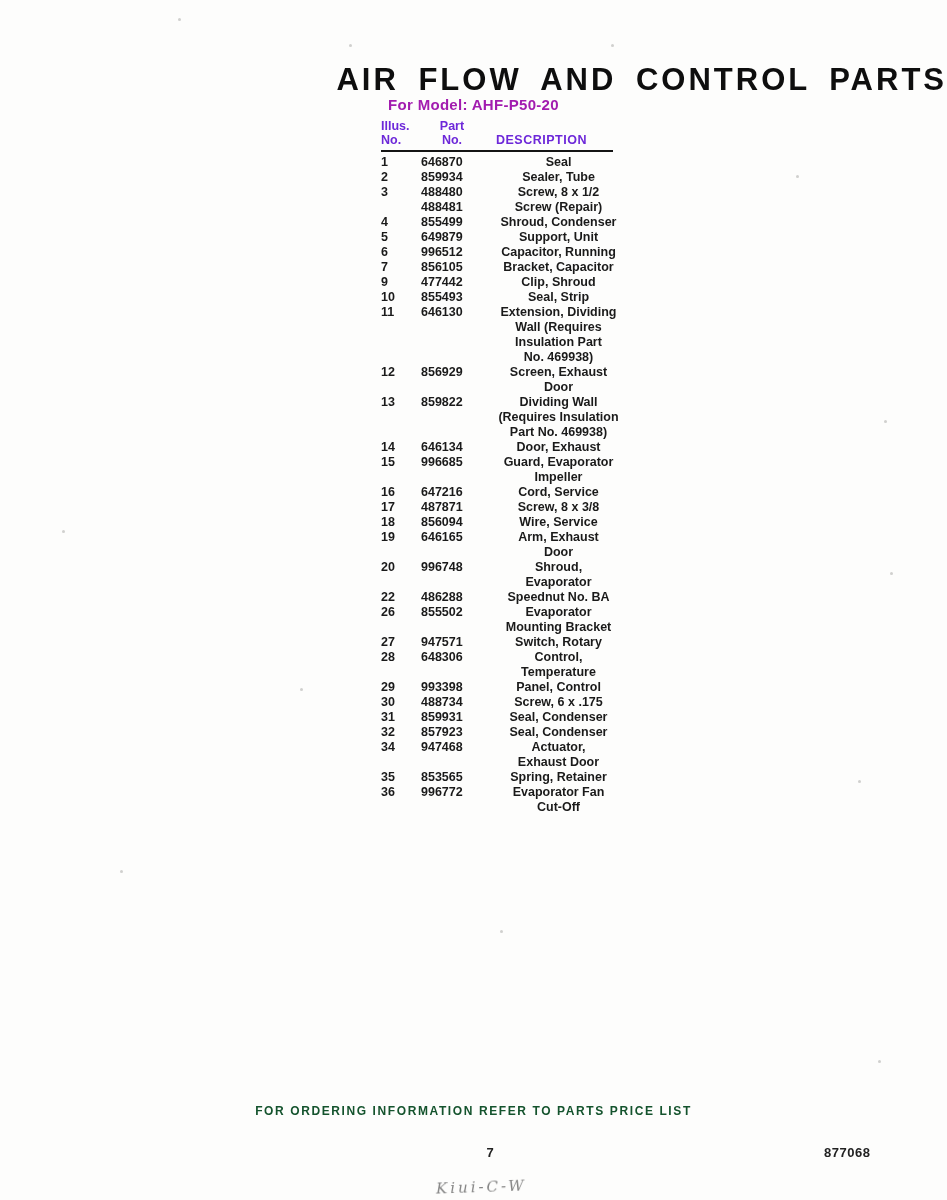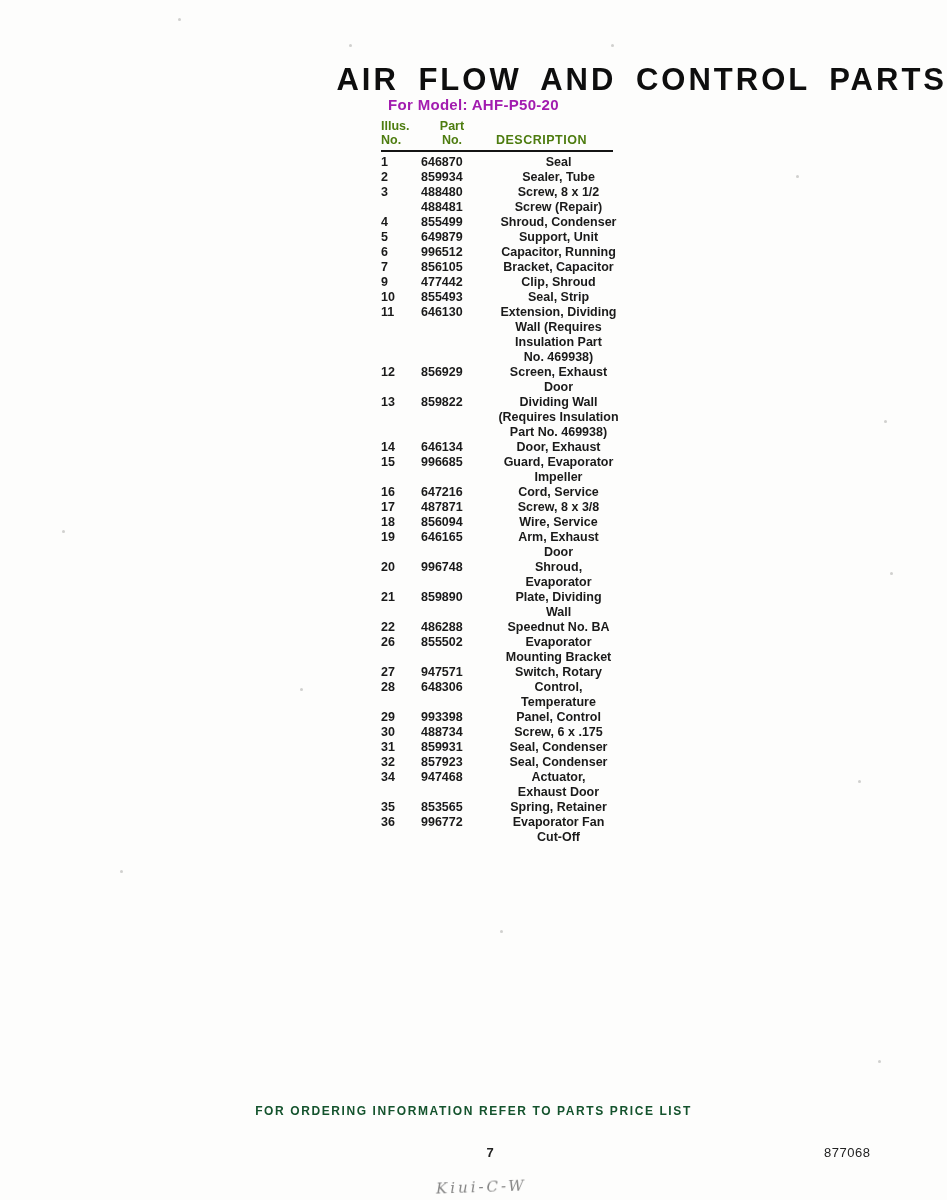--- a/index.html
+++ b/index.html
@@ -29,21 +29,21 @@
     letter-spacing:0.3px;
     color:#a21caf;
   }
   .parts-table{
     position:absolute;left:381px;top:119px;width:240px;
   }
   .thead{
     display:grid;
     grid-template-columns:40px 62px 1fr;
     font-size:12.5px;font-weight:700;line-height:14px;
-    color:#4d7c0f;
+    color:#6d28d9;
   }
   .th-illus{display:flex;flex-direction:column;align-items:flex-start;}
   .th-part{display:flex;flex-direction:column;align-items:center;}
   .th-desc{display:flex;align-items:flex-end;padding-left:13px;letter-spacing:0.5px;}
   .header-rule{
     height:2px;background:#141414;margin-top:3px;width:232px;
   }
   .rows{margin-top:3px;}
   .row{
     display:grid;
@@ -62,21 +62,21 @@
     letter-spacing:1.6px;
     color:#14532d;
   }
   .page-number{
     position:absolute;left:460px;top:1145px;width:60px;
     text-align:center;
     font-size:13px;font-weight:700;color:#222;
   }
   .doc-number{
     position:absolute;left:824px;top:1145px;
-    font-size:13px;font-weight:400;color:#222;letter-spacing:0.5px;
+    font-size:13px;font-weight:700;color:#222;letter-spacing:0.5px;
   }
   .handwriting{
     position:absolute;left:436px;top:1178px;
     font-family:"DejaVu Serif", serif;
     font-style:italic;
     font-size:15px;
     color:#5a5a5a;
     opacity:0.75;
     letter-spacing:3px;
     transform:rotate(-2deg);
@@ -252,28 +252,20 @@
         </div>
         <div class="row">
           <span class="col-illus">20</span>
           <span class="col-part">996748</span>
           <span class="col-desc">
             <div class="desc-line">Shroud,</div>
             <div class="desc-line">Evaporator</div>
           </span>
         </div>
         <div class="row">
-          <span class="col-illus">21</span>
-          <span class="col-part">859890</span>
-          <span class="col-desc">
-            <div class="desc-line">Plate, Dividing</div>
-            <div class="desc-line">Wall</div>
-          </span>
-        </div>
-        <div class="row">
           <span class="col-illus">22</span>
           <span class="col-part">486288</span>
           <span class="col-desc">
             <div class="desc-line">Speednut No. BA</div>
           </span>
         </div>
         <div class="row">
           <span class="col-illus">26</span>
           <span class="col-part">855502</span>
           <span class="col-desc">

